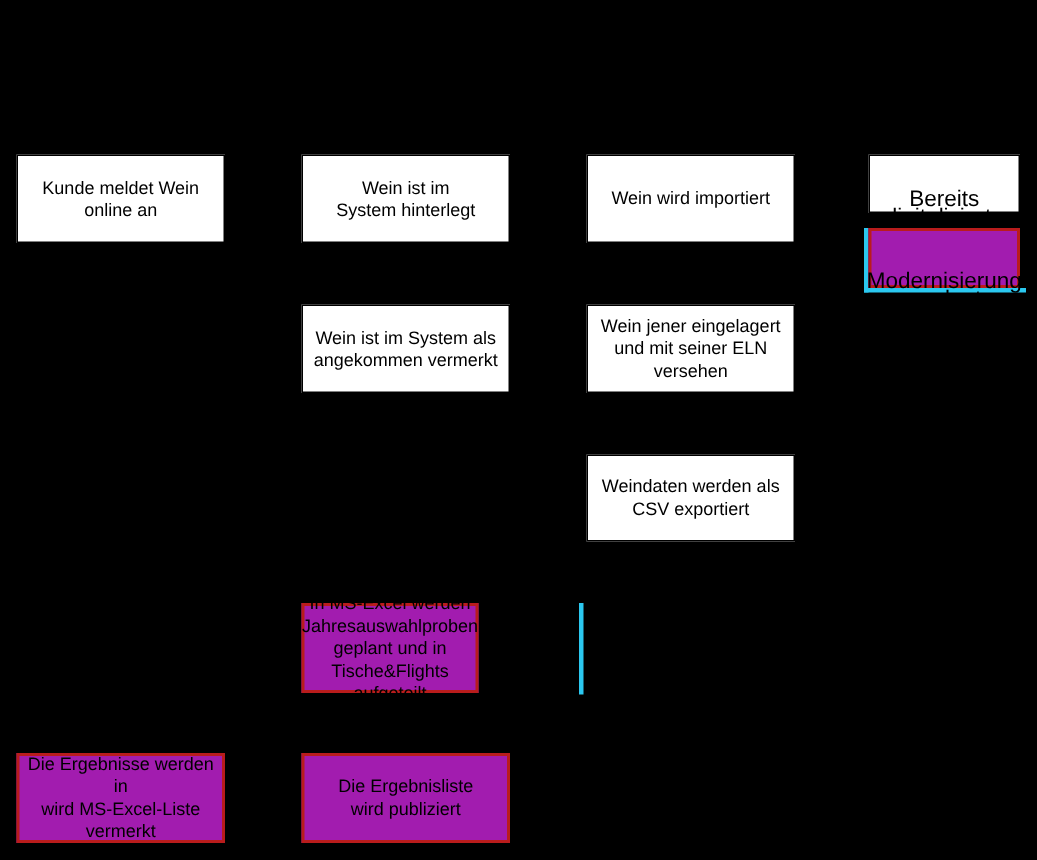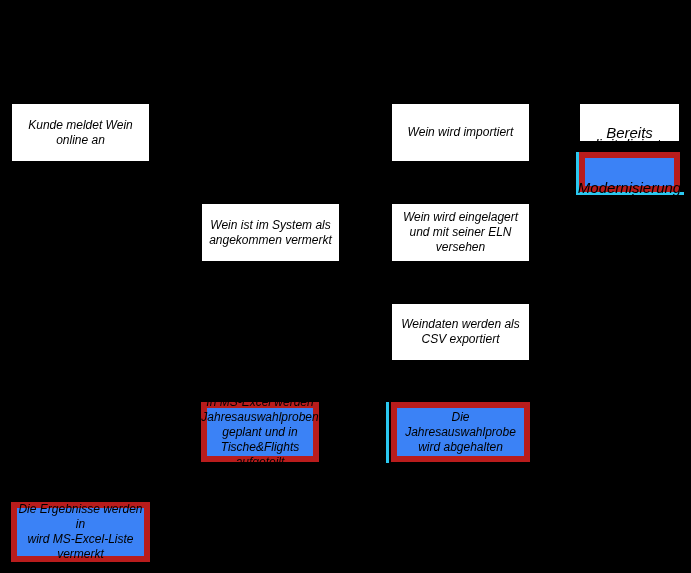--- a/index.html
+++ b/index.html
@@ -2,83 +2,86 @@
 <html><head>
 <meta charset="utf-8">
 <style>
   html,body{margin:0;padding:0;background:#000;}
   .canvas{
     position:relative;
     width:691px;height:573px;
     background:#000000;
     overflow:hidden;
     font-family:"Liberation Sans",sans-serif;
-    font-style:italic;
   }
   .node{
     position:absolute;
     display:flex;align-items:center;justify-content:center;
     box-sizing:border-box;
     text-align:center;
     color:#000;
   }
   .node .lbl{
     white-space:pre-line;
     font-size:12px;
     line-height:15px;
   }
   .node.white{background:#ffffff;border:1px solid #000000;}
-  .node.blue{background:#3b82f6;border:6px solid #b91c1c;}
+  .node.blue{background:#a21caf;border:2px solid #b91c1c;}
   .legend .lbl{font-size:15px;line-height:12px;margin-top:44px;}
   .hl{position:absolute;background:#2bc8f0;}
 </style>
 </head>
 <body>
 
 <div class="canvas">
 
   <div class="node white" style="left:11px;top:103px;width:139px;height:59px">
     <span class="lbl">Kunde meldet Wein
 online an</span>
   </div>
+  <div class="node white" style="left:201px;top:103px;width:139px;height:59px">
+    <span class="lbl">Wein ist im
+System hinterlegt</span>
+  </div>
   <div class="node white" style="left:391px;top:103px;width:139px;height:59px">
     <span class="lbl">Wein wird importiert</span>
   </div>
 
   <div class="node white" style="left:201px;top:203px;width:139px;height:59px">
     <span class="lbl">Wein ist im System als
 angekommen vermerkt</span>
   </div>
   <div class="node white" style="left:391px;top:203px;width:139px;height:59px">
-    <span class="lbl">Wein wird eingelagert
+    <span class="lbl">Wein jener eingelagert
 und mit seiner ELN
 versehen</span>
   </div>
 
   <div class="node white" style="left:391px;top:303px;width:139px;height:58px">
     <span class="lbl">Weindaten werden als
 CSV exportiert</span>
   </div>
 
   <div class="node blue" style="left:201px;top:402px;width:118px;height:60px">
     <span class="lbl">In MS-Excel werden
 Jahresauswahlproben
 geplant und in
 Tische&amp;Flights aufgeteilt</span>
   </div>
   <div class="hl" style="left:386px;top:402px;width:3px;height:61px"></div>
-  <div class="node blue" style="left:391px;top:402px;width:139px;height:60px">
-    <span class="lbl">Die Jahresauswahlprobe
-wird abgehalten</span>
-  </div>
 
   <div class="node blue" style="left:11px;top:502px;width:139px;height:60px">
     <span class="lbl">Die Ergebnisse werden in
 wird MS-Excel-Liste
 vermerkt</span>
+  </div>
+  <div class="node blue" style="left:201px;top:502px;width:139px;height:60px">
+    <span class="lbl">Die Ergebnisliste
+wird publiziert</span>
   </div>
 
   <div class="node white legend" style="left:579px;top:103px;width:101px;height:39px">
     <span class="lbl">Bereits digitalisierte
 Schritte</span>
   </div>
   <div class="hl" style="left:576px;top:152px;width:3px;height:43px"></div>
   <div class="hl" style="left:576px;top:192px;width:108px;height:3px"></div>
   <div class="node blue legend" style="left:579px;top:152px;width:101px;height:40px">
     <span class="lbl">Modernisierung

